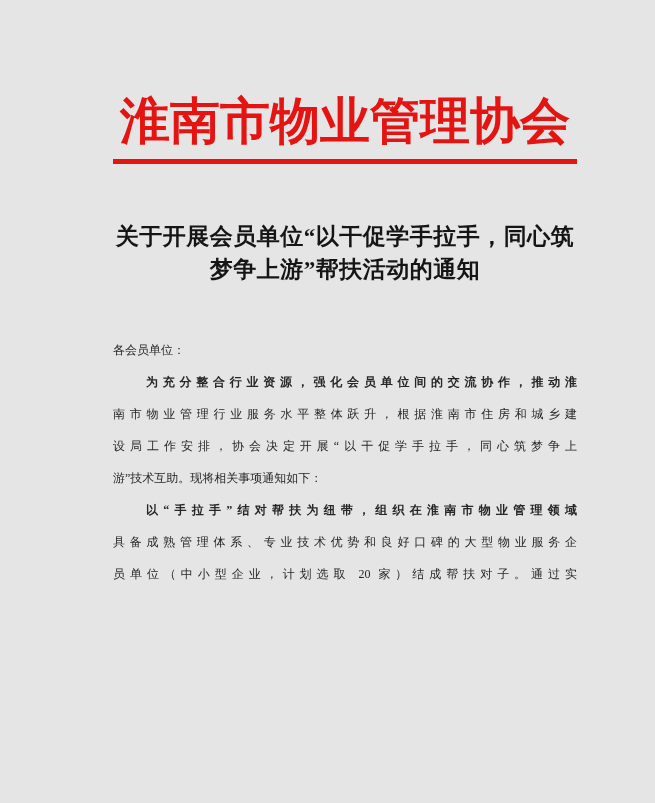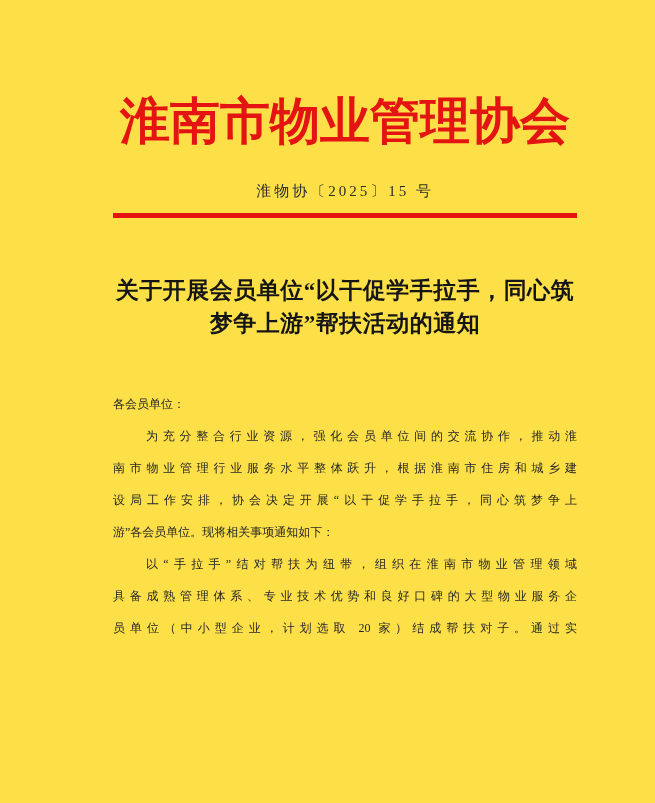--- a/index.html
+++ b/index.html
@@ -4,21 +4,21 @@
 <style>
   :root { --red: #e31412; --ink: #212121; }
   * { margin: 0; padding: 0; box-sizing: border-box; }
   html, body { background: #ffffff; }
   body { font-family: "Liberation Serif", "DejaVu Serif", serif; }
 
   .page {
     position: relative;
     width: 655px;
     height: 803px;
-    background: #fde047;
+    background: #e5e5e5;
     overflow: hidden;
     padding: 0 78px 0 113px;
     color: var(--ink);
   }
 
   .org-name {
     padding-top: 94px;
     font-size: 50px;
     line-height: 54px;
     font-weight: bold;
@@ -59,43 +59,42 @@
     font-size: 12px;
     line-height: 32px;
     color: #262626;
   }
   .line {
     white-space: nowrap;
     overflow: hidden;
     height: 32px;
   }
   .line.just { text-align: justify; text-align-last: justify; text-justify: inter-ideograph; }
-  .line.indent { text-indent: 33px; }
+  .line.indent { text-indent: 33px; font-weight: bold; }
   .line.bold { font-weight: bold; color: #161616; }
 </style>
 </head>
 <body>
 
 <div class="page">
 
   <div class="org-name">淮南市物业管理协会</div>
 
-  <div class="doc-number">淮物协〔2025〕15 号</div>
 
   <div class="red-rule"></div>
 
   <div class="title">
     <span class="title-line">关于开展会员单位“以干促学手拉手，同心筑</span>
     <span class="title-line">梦争上游”帮扶活动的通知</span>
   </div>
 
   <div class="body-text">
     <div class="line">各会员单位：</div>
     <div class="line indent just">为充分整合行业资源，强化会员单位间的交流协作，推动淮</div>
     <div class="line just">南市物业管理行业服务水平整体跃升，根据淮南市住房和城乡建</div>
     <div class="line just">设局工作安排，协会决定开展“以干促学手拉手，同心筑梦争上</div>
-    <div class="line">游”各会员单位。现将相关事项通知如下：</div>
+    <div class="line">游”技术互助。现将相关事项通知如下：</div>
     <div class="line indent just">以“手拉手”结对帮扶为纽带，组织在淮南市物业管理领域</div>
     <div class="line just">具备成熟管理体系、专业技术优势和良好口碑的大型物业服务企</div>
     <div class="line just">员单位（中小型企业，计划选取 20 家）结成帮扶对子。通过实</div>
   </div>
 
 </div>
 
 </body></html>

